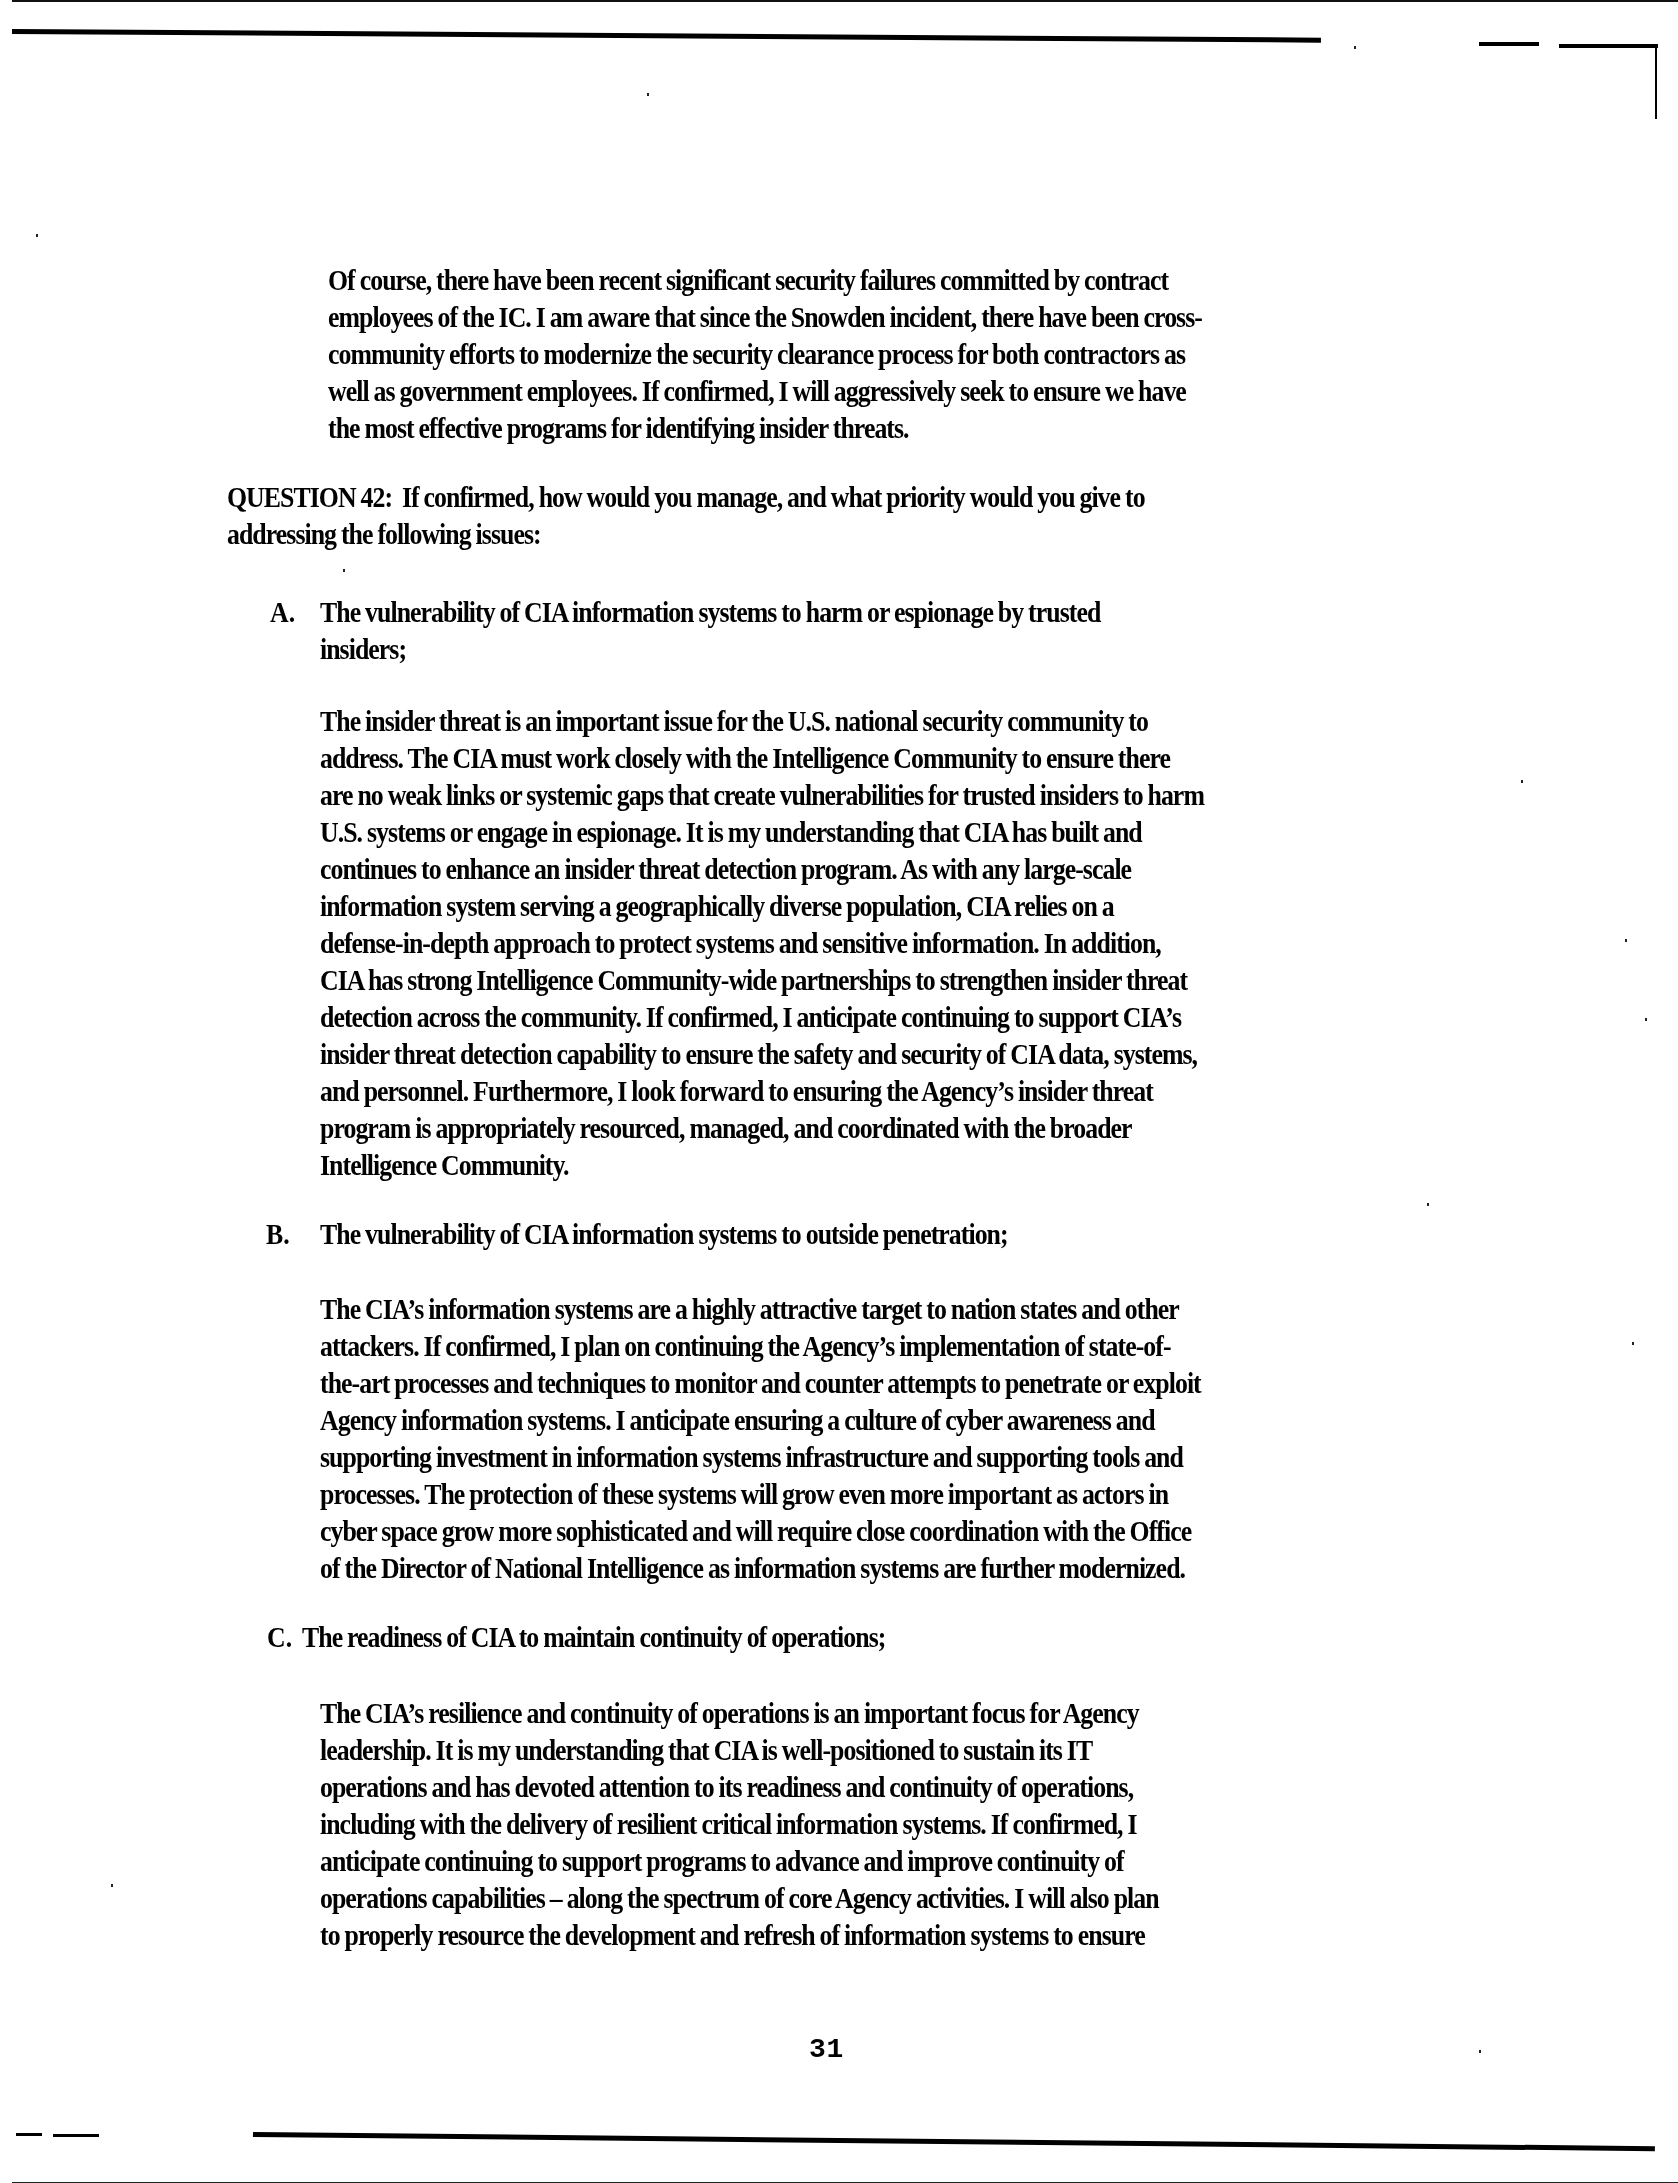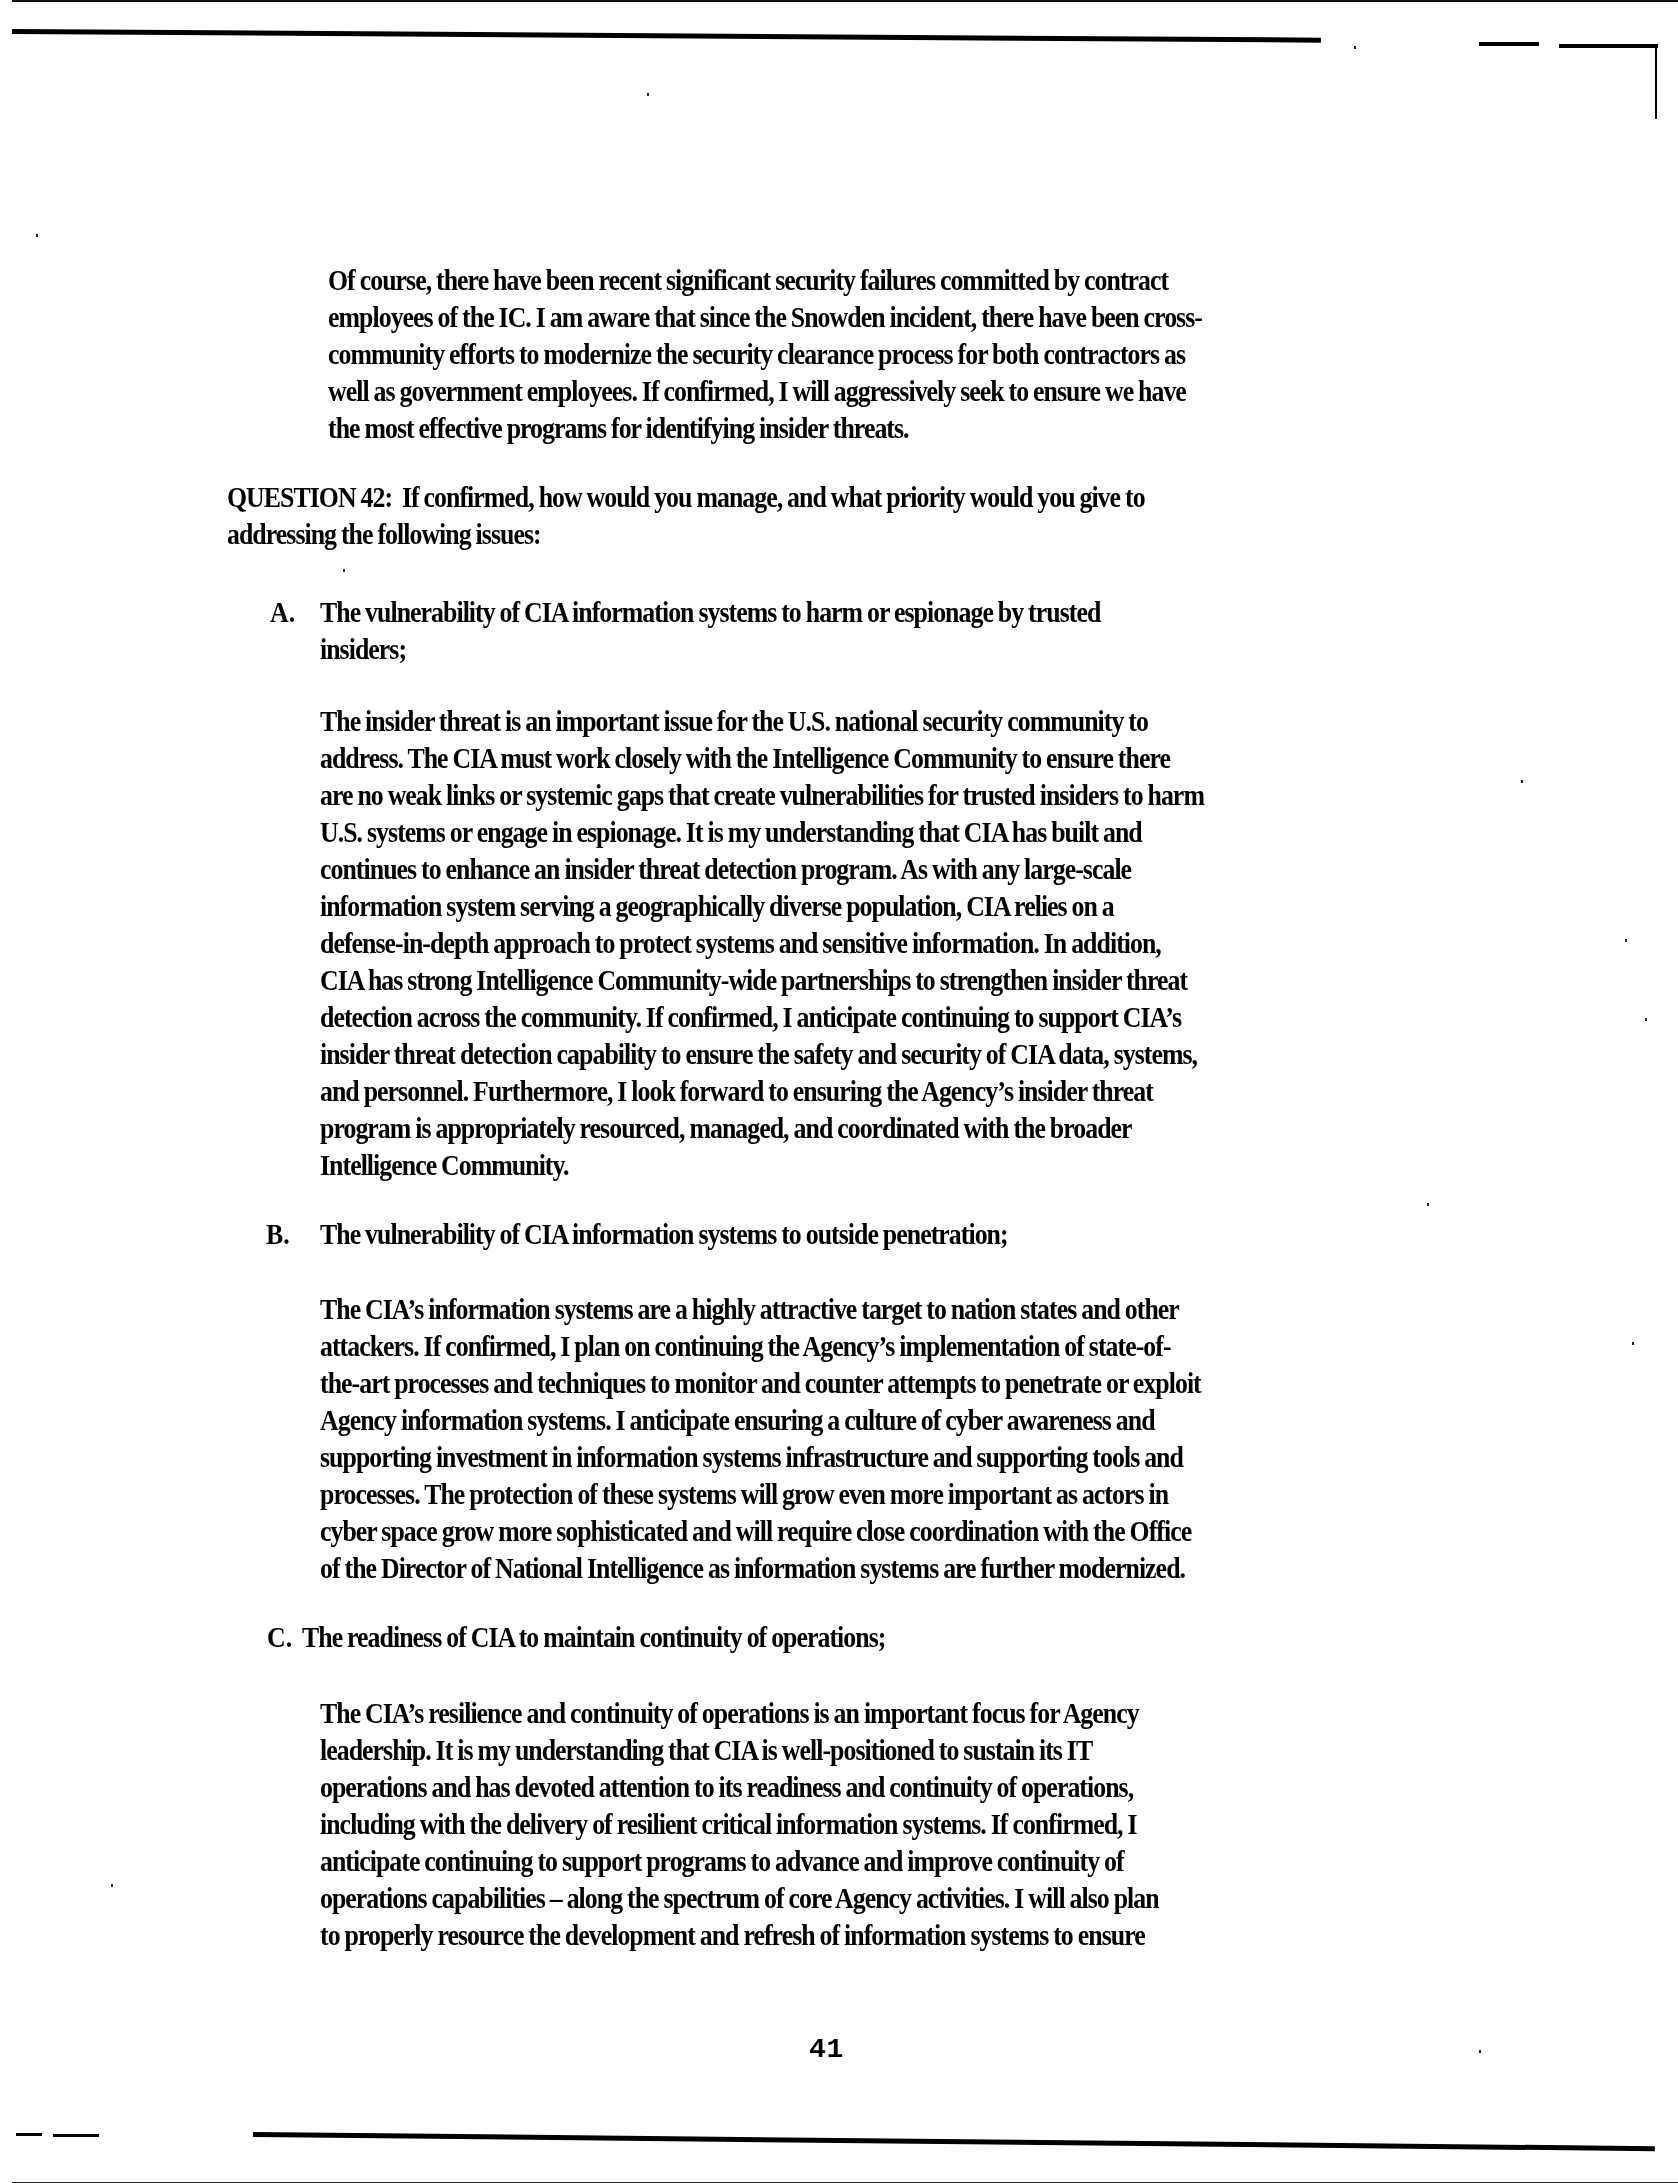--- a/index.html
+++ b/index.html
@@ -231,15 +231,15 @@
   <div class="text-block item-c-answer">
     <span class="line">The CIA’s resilience and continuity of operations is an important focus for Agency</span>
     <span class="line">leadership.  It is my understanding that CIA is well-positioned to sustain its IT</span>
     <span class="line">operations and has devoted attention to its readiness and continuity of operations,</span>
     <span class="line">including with the delivery of resilient critical information systems.  If confirmed, I</span>
     <span class="line">anticipate continuing to support programs to advance and improve continuity of</span>
     <span class="line">operations capabilities – along the spectrum of core Agency activities.  I will also plan</span>
     <span class="line">to properly resource the development and refresh of information systems to ensure</span>
   </div>
 
-  <div class="page-number">41</div>
+  <div class="page-number">31</div>
 </div>
 
 
 </body></html>

